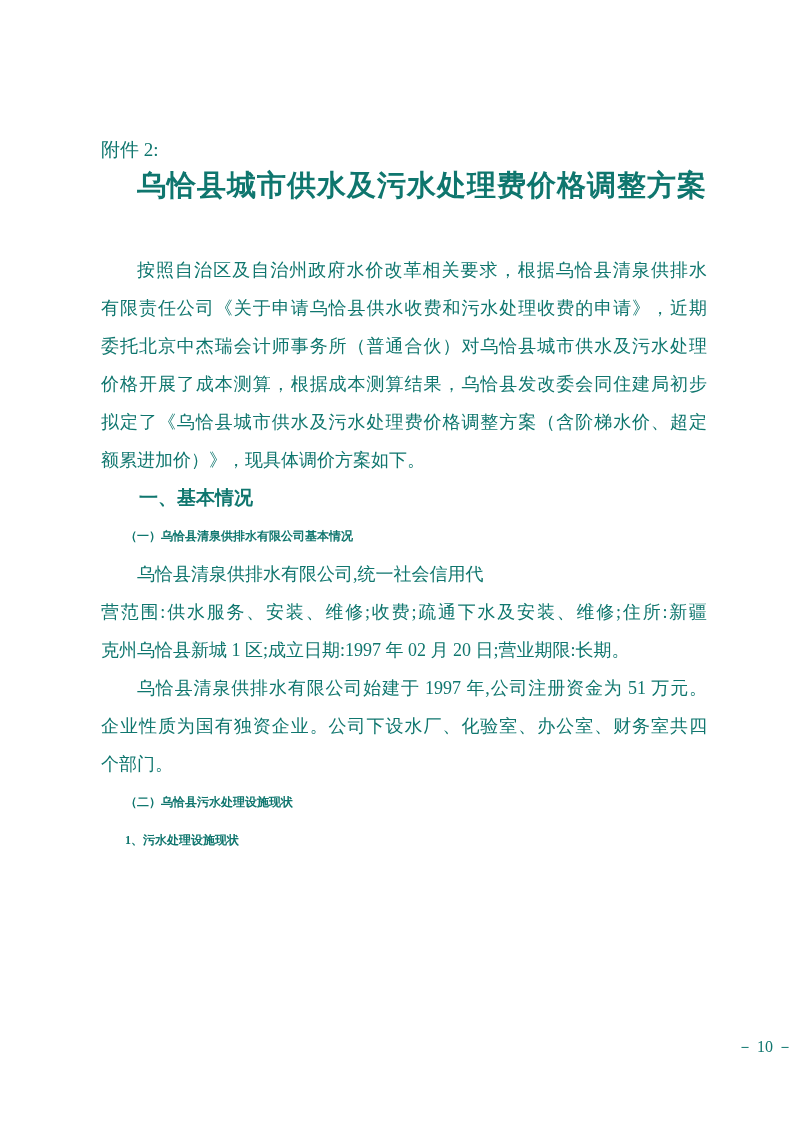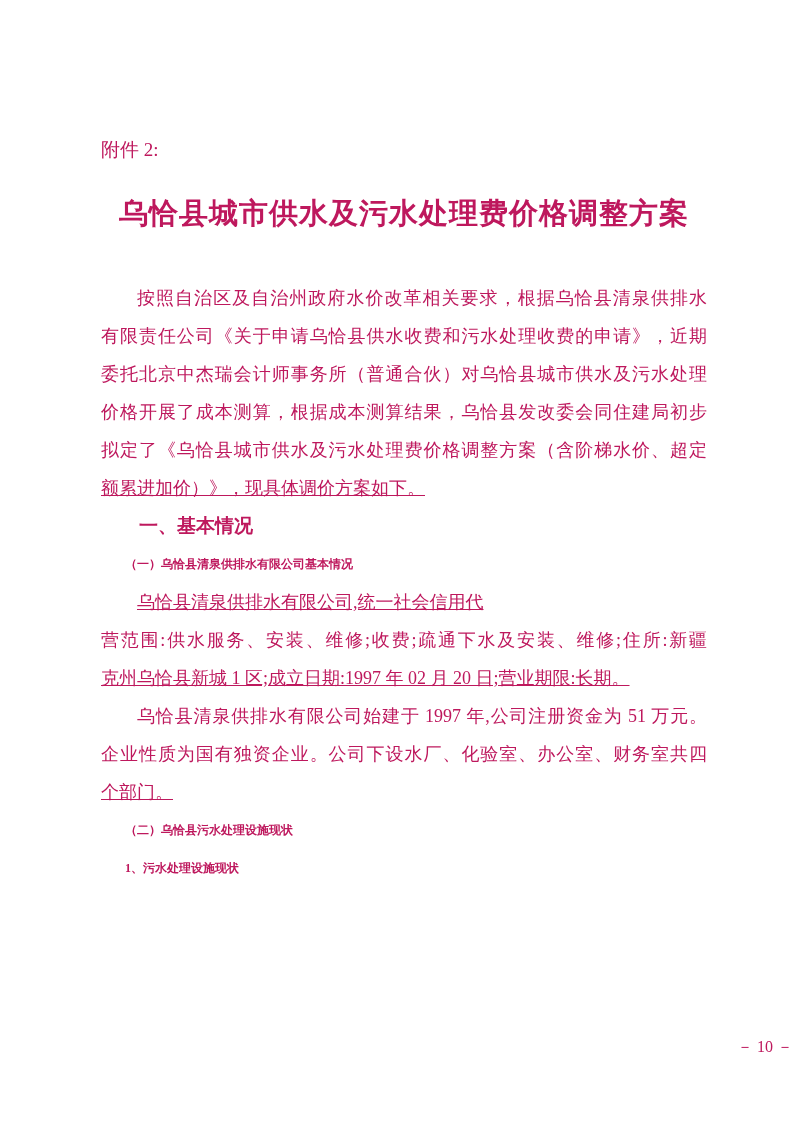--- a/index.html
+++ b/index.html
@@ -5,58 +5,56 @@
   html, body {
     margin: 0;
     padding: 0;
     background: #ffffff;
   }
   .page {
     position: relative;
     width: 793px;
     height: 1122px;
     background: #ffffff;
-    color: #be185d;
+    color: #0f766e;
     font-family: "Liberation Serif", serif;
     overflow: hidden;
   }
   .content {
     position: absolute;
     left: 101px;
     top: 0;
     width: 606px;
   }
   .attachment-label {
     margin-top: 137px;
     font-size: 19px;
     line-height: 25px;
     text-align: left;
   }
   .doc-title {
-    margin-top: 28px;
-    text-align: center;
+    text-align: right;
     font-size: 29px;
     font-weight: bold;
     line-height: 46px;
     font-family: "Liberation Sans", sans-serif;
     letter-spacing: 1px;
   }
   .body-text {
     margin-top: 43px;
     font-size: 18px;
     line-height: 38px;
   }
   .line {
     text-align: justify;
     text-align-last: justify;
   }
   .line.end {
     text-align: left;
     text-align-last: left;
-    text-decoration: underline;
   }
   .indent {
     text-indent: 2em;
   }
   .heading {
     font-weight: bold;
     text-indent: 2em;
     text-align: right;
     text-align-last: left;
   }

